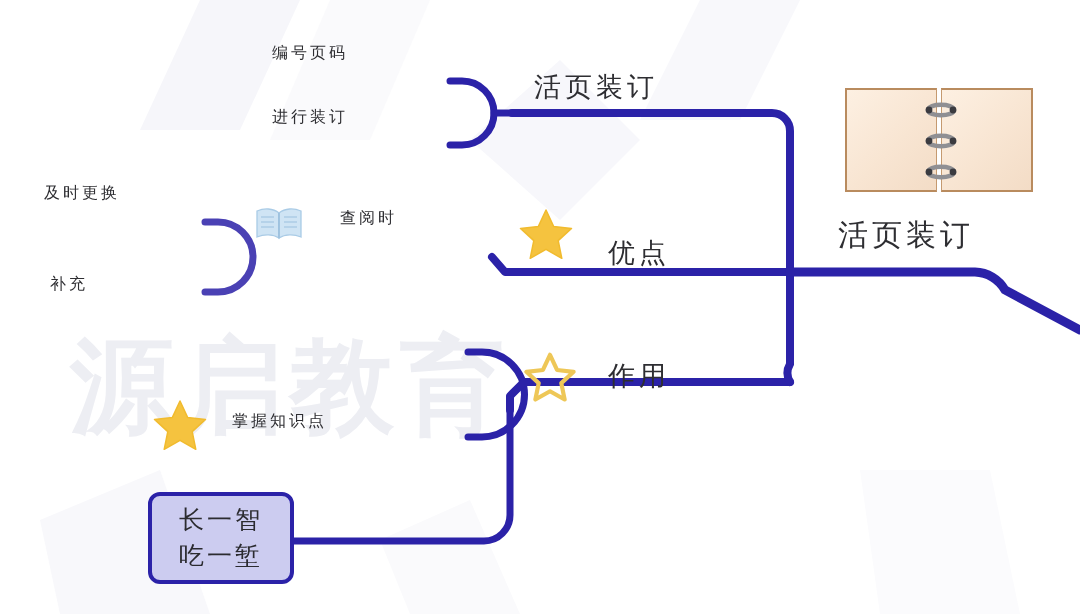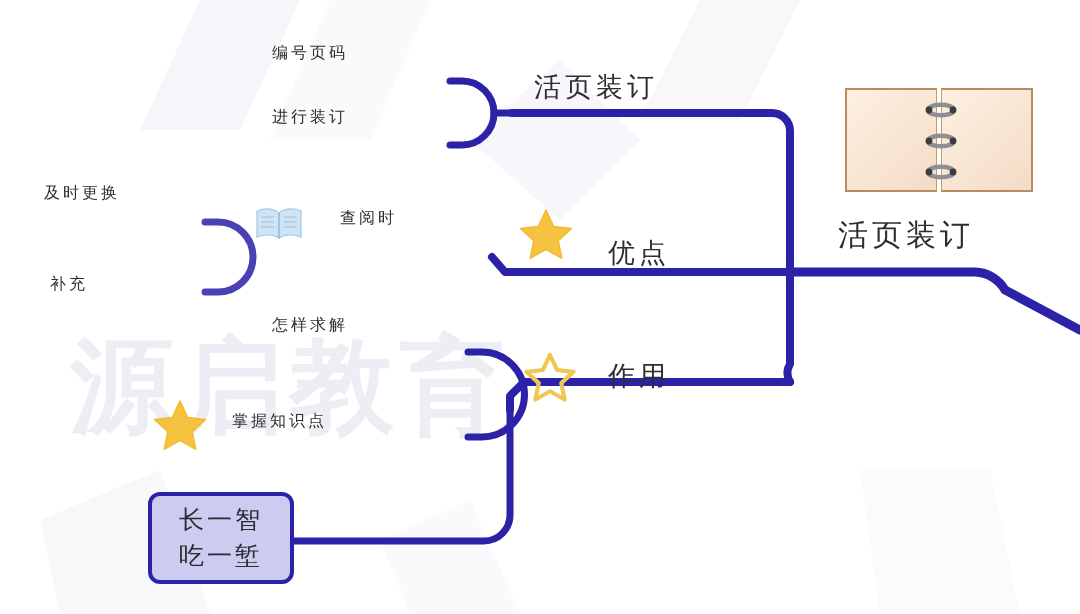--- a/index.html
+++ b/index.html
@@ -238,21 +238,20 @@
   <div class="label lab-mid" style="left:534px; top:74px;">活页装订</div>
 
   <div class="label lab-leaf" style="left:44px; top:185px;">及时更换</div>
 
   <div class="label lab-leaf" style="left:50px; top:256px;margin-top:20px;">补充</div>
 
   <div class="label lab-leaf" style="left:340px; top:210px;">查阅时</div>
 
   <div class="label lab-mid" style="left:608px; top:204px;margin-top:36px;">优点</div>
 
-  <div class="label lab-leaf" style="left:272px; top:317px;">怎样求解</div>
 
   <div class="label lab-leaf" style="left:232px; top:413px;">掌握知识点</div>
 
   <div class="label lab-mid" style="left:608px; top:363px;">作用</div>
 
   <div class="label lab-root" style="left:838px; top:220px;">活页装订</div>
 
 </div>
 
 </body></html>

